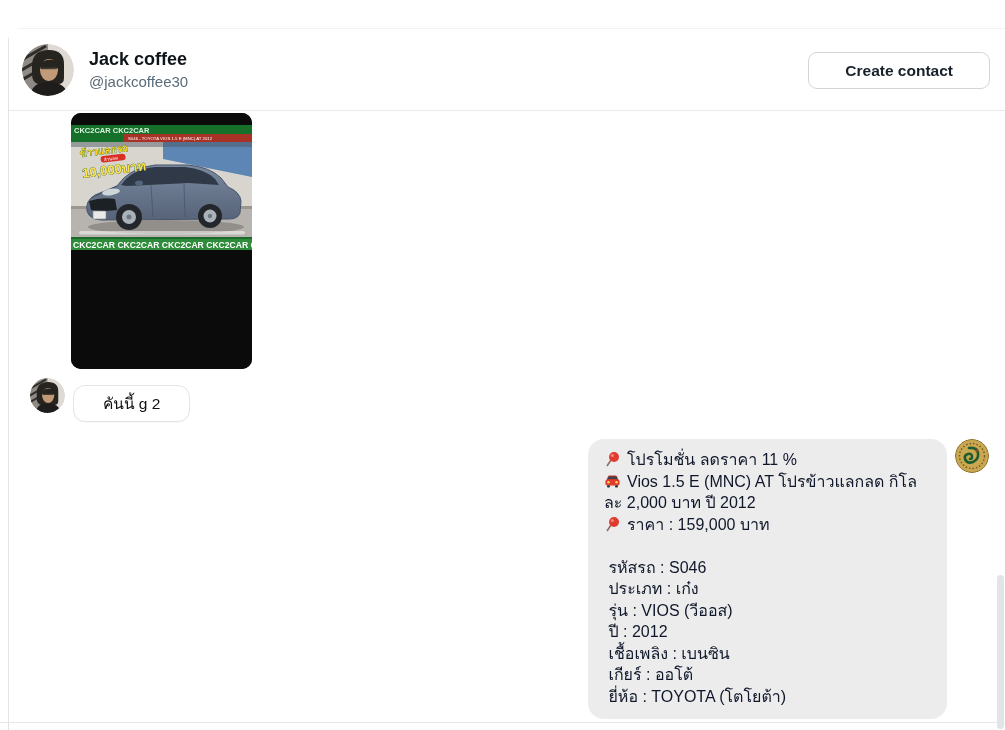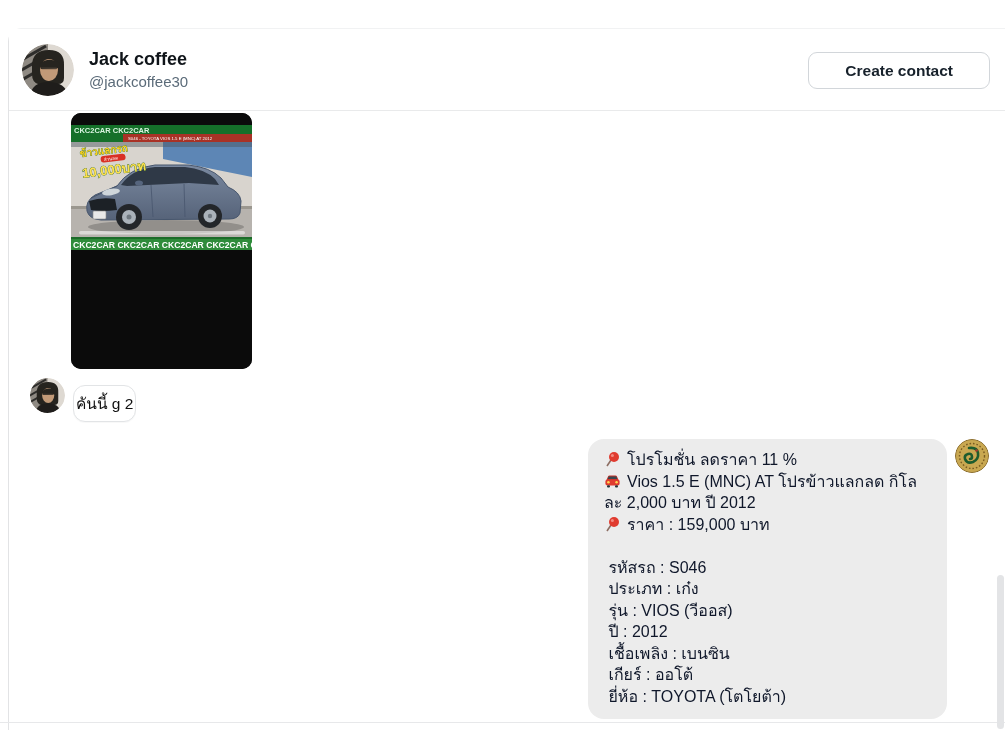--- a/index.html
+++ b/index.html
@@ -26,21 +26,21 @@
   
   .chat-area { position:absolute; left:0; top:82px; right:0; bottom:8px; background:#fff; }
 
   .image-message { position:absolute; left:62px; top:2px; width:181px; height:256px;
     border-radius:10px; overflow:hidden; background:#0b0b0b; cursor:pointer; }
   .image-message svg { display:block; }
 
   .incoming-row { position:absolute; left:21px; top:267px; }
   .msg-avatar { position:absolute; left:0; top:0; width:35px; height:35px;
     border-radius:50%; overflow:hidden; cursor:pointer; }
-  .incoming-bubble { position:absolute; left:43px; top:7px; height:37px; padding:0 2px;
+  .incoming-bubble { position:absolute; left:43px; top:7px; height:37px; padding:0 29px;
     background:#fff; border:1px solid #e2e4e6; border-radius:12px;
     font-size:15.5px; color:#111; display:flex; align-items:center; white-space:nowrap;
     box-shadow:0 1px 1px rgba(0,0,0,0.03); }
 
   .outgoing-row { position:absolute; left:0; top:328px; right:0; }
   .outgoing-bubble { position:absolute; left:579px; top:0; width:359px;
     background:#ececec; border-radius:16px; padding:10px 16px 12px 16px;
     font-size:16px; line-height:21.5px; color:#0f172a; }
   .outgoing-avatar { position:absolute; left:946px; top:0; width:34px; height:34px;
     border-radius:50%; overflow:hidden; cursor:pointer; }

